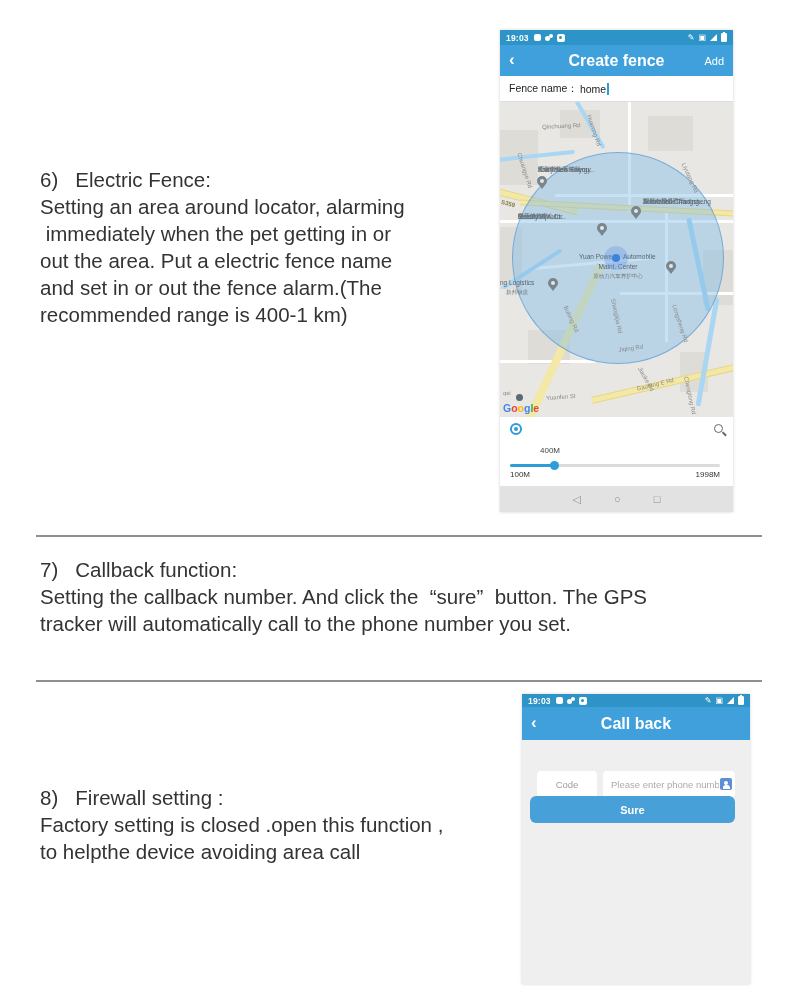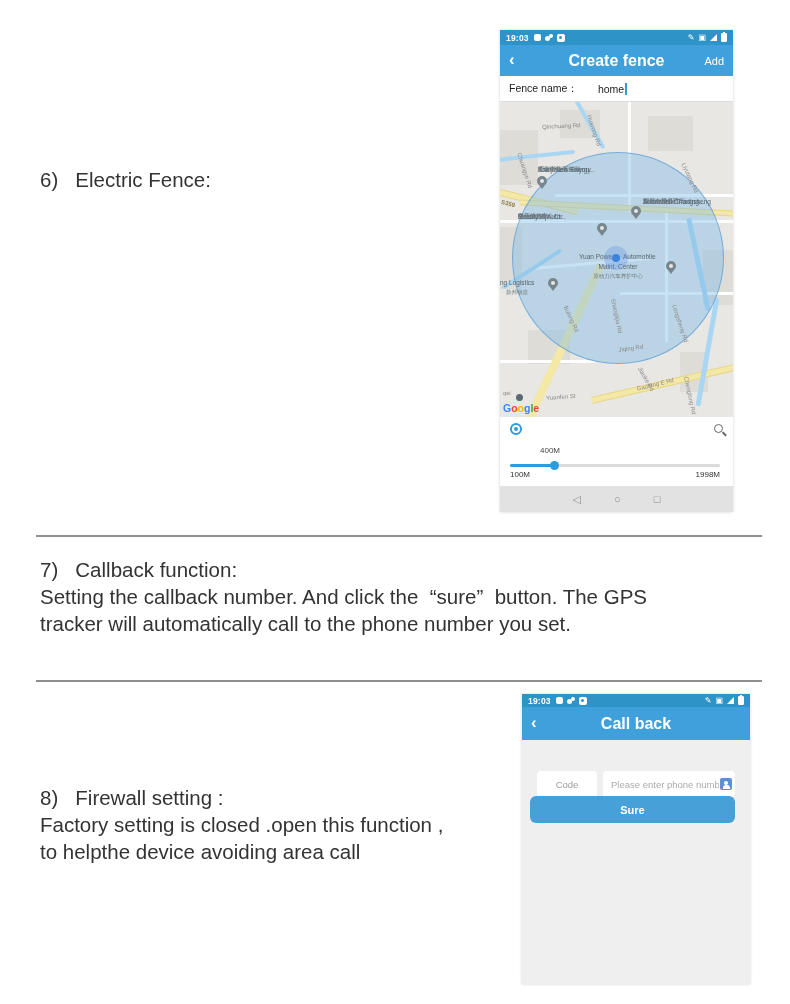--- a/index.html
+++ b/index.html
@@ -43,21 +43,21 @@
   .ic-batt::before { content:""; position:absolute; left:1px; top:-2px; width:2px; height:1.5px; background:#ffffff; }
 
   .appheader { height:31px; background:#3FA0DB; position:relative; display:flex; align-items:center; flex:0 0 auto; }
   .appheader .back { position:absolute; left:9px; top:4px; color:#ffffff; font-size:17px; font-weight:bold; line-height:22px; }
   .appheader .title { width:100%; text-align:center; color:#ffffff; font-size:16px; font-weight:bold; }
   .appheader .action { position:absolute; right:9px; color:#ffffff; font-size:11px; }
 
   
   .fencerow { height:26px; background:#ffffff; border-bottom:1px solid #dddddd; display:flex; align-items:center; padding-left:9px; flex:0 0 auto; }
   .fencerow .lbl { font-size:10.5px; color:#222222; }
-  .fencerow .val { font-size:10.5px; color:#222222; margin-left:20px; }
+  .fencerow .val { font-size:10.5px; color:#222222; margin-left:2px; }
   .caret { display:inline-block; width:1.5px; height:12px; background:#2D9CDB; vertical-align:middle; margin-left:1px; }
 
   
   .map { flex:1 1 auto; position:relative; background:#E8E7E4; overflow:hidden; }
   .map * { position:absolute; }
   .blk { background:#DEDCD7; }
   .street { background:#ffffff; }
   .yroad { background:#F4E8A6; border-top:1px solid #E6D68E; border-bottom:1px solid #E6D68E; }
   .water { background:#A9D6F2; border-radius:2px; }
   .fence-circle { left:12px; top:50px; width:212px; height:212px; border-radius:50%;
@@ -108,20 +108,25 @@
   .surebtn { position:absolute; left:8px; right:15px; top:56px; height:27px; background:#47A0D8; border-radius:6px;
     display:flex; align-items:center; justify-content:center; color:#ffffff; font-size:11px; font-weight:bold; }
 </style>
 </head>
 <body>
 
 <div class="page">
 
   <div class="section sec6">
     <div class="heading">6)   Electric Fence:</div>
+    <div class="body">Setting an area around locator, alarming
+ immediately when the pet getting in or
+out the area. Put a electric fence name
+and set in or out the fence alarm.(The
+recommended range is 400-1 km)</div>
   </div>
 
   <div class="divider divider1"></div>
 
   <div class="section sec7">
     <div class="heading">7)   Callback function:</div>
     <div class="body">Setting the callback number. And click the  “sure”  button. The GPS
 tracker will automatically call to the phone number you set.</div>
   </div>
 

